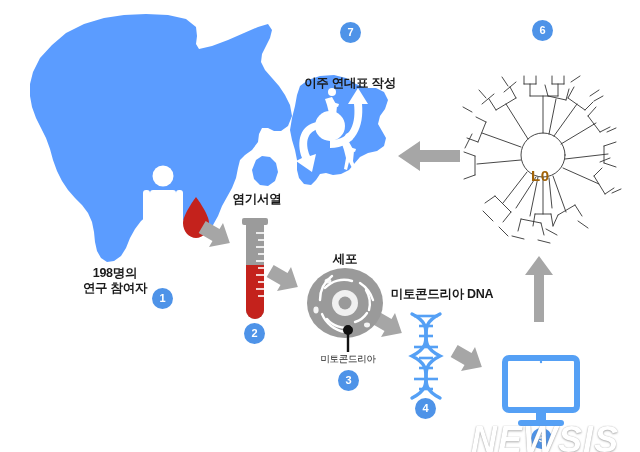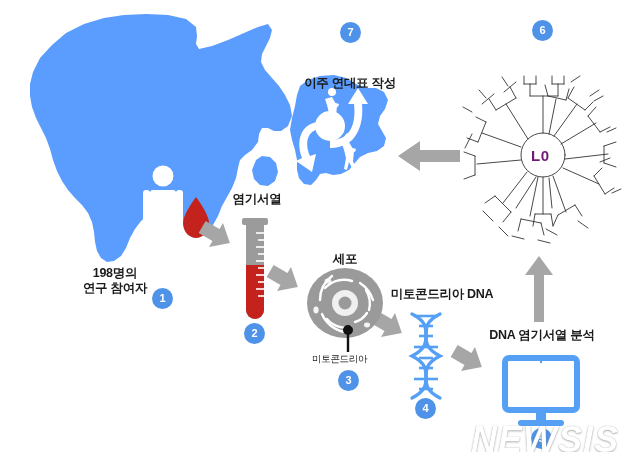--- a/index.html
+++ b/index.html
@@ -15,25 +15,26 @@
     white-space:pre-line;letter-spacing:-0.3px;
   }
   .badge{
     position:absolute;width:21px;height:21px;border-radius:50%;
     background:#4e93e8;color:#fff;font-size:11px;font-weight:bold;
     display:flex;align-items:center;justify-content:center;
     line-height:1;
   }
   .sublbl{
     position:absolute;color:#1a1a1a;font-size:9.5px;font-weight:normal;
-    letter-spacing:-0.3px;
+    text-align:center;letter-spacing:-0.3px;
   }
   .tree-core{
-    position:absolute;font-size:15px;font-weight:bold;color:#701a75;
+    position:absolute;font-size:15px;font-weight:bold;color:#a16207;
     letter-spacing:0.5px;
+    margin-top:20px;
   }
   #watermark{
     position:absolute;left:455px;top:398px;width:180px;height:44px;
     font-size:36px;font-style:italic;font-weight:bold;color:#ffffff;
     letter-spacing:1px;
     text-shadow:0 1px 2px rgba(120,120,120,0.55), 0 0 1px rgba(150,150,150,0.8);
     display:flex;align-items:center;justify-content:center;
     user-select:none;
     margin-top:20px;
   }
@@ -296,21 +297,20 @@
   <div class="lbl" style="left:225px;top:192px;width:64px;">염기서열</div>
   <div class="badge" style="left:244px;top:323px;">2</div>
 
   <div class="lbl" style="left:318px;top:252px;width:54px;">세포</div>
   <div class="sublbl" style="left:312px;top:353px;width:72px;">미토콘드리아</div>
   <div class="badge" style="left:338px;top:370px;">3</div>
 
   <div class="lbl" style="left:382px;top:287px;width:120px;">미토콘드리아 DNA</div>
   <div class="badge" style="left:415px;top:398px;">4</div>
 
-  <div class="lbl" style="left:483px;top:328px;width:118px;">DNA 염기서열 분석</div>
   <div class="badge" style="left:531px;top:428px;">5</div>
 
   <div class="badge" style="left:532px;top:20px;">6</div>
 
   <div class="badge" style="left:340px;top:22px;">7</div>
   <div class="lbl" style="left:290px;top:48px;width:120px;margin-top:28px;">이주 연대표 작성</div>
 
   <div class="tree-core" style="left:531px;top:147px;">L0</div>
 
   <div id="watermark">NEWSIS</div>

